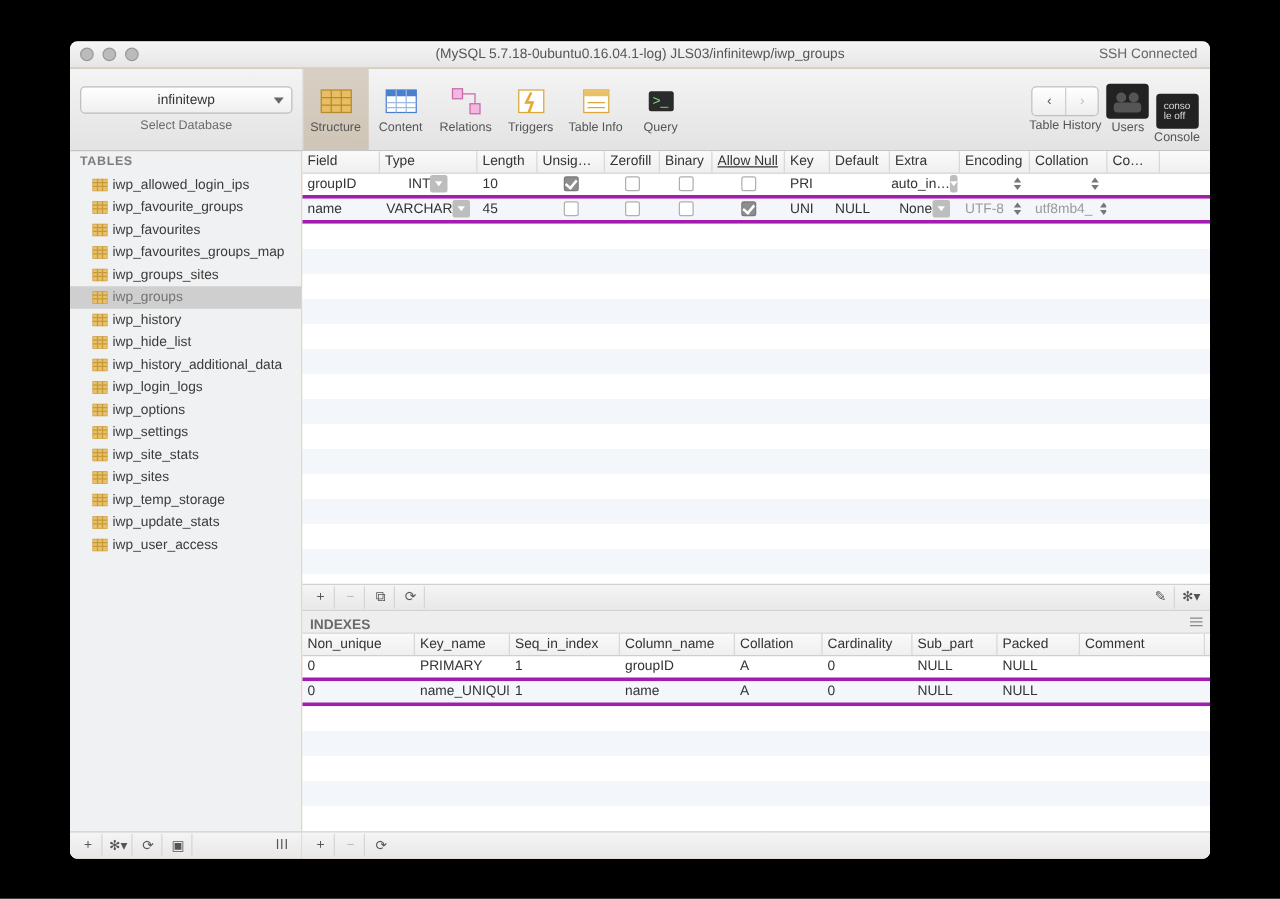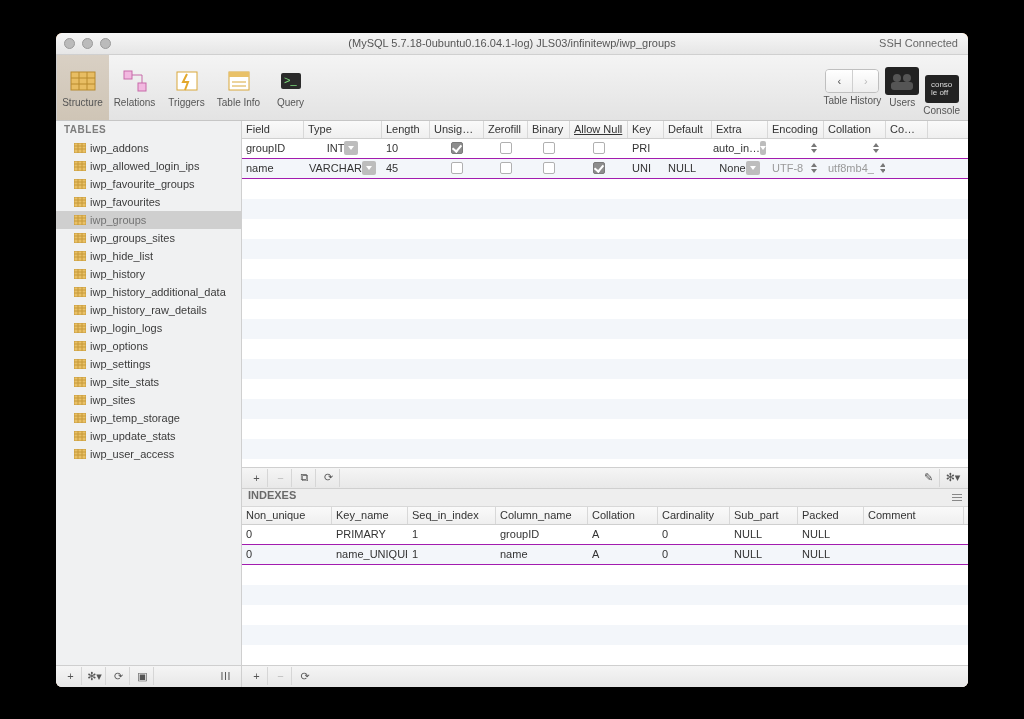--- a/index.html
+++ b/index.html
@@ -40,33 +40,33 @@
   .titem.sel{background:#cfcfcf;color:#737373;}
   .tic{width:12px;height:10px;display:inline-block;}
   .tic svg{display:block;}
   .sb-foot{height:22px;border-top:1px solid #cfcfcf;background:linear-gradient(#f5f5f5,#e7e7e7);display:flex;align-items:center;gap:2px;padding:0 4px;}
   .fbtn{width:22px;height:18px;display:flex;align-items:center;justify-content:center;color:#555;border-right:1px solid #d6d6d6;}
   .fbtn:last-child{border-right:none;}
   .main{flex:1;display:flex;flex-direction:column;min-width:0;background:#fff;}
   .grid-hdr{display:flex;height:18px;background:linear-gradient(#fafafa,#efefef);border-bottom:1px solid #cfcfcf;}
   .gh{border-right:1px solid #d8d8d8;padding:2px 4px;color:#333;overflow:hidden;white-space:nowrap;text-overflow:ellipsis;}
   .grid-rows{}
-  .grow{display:flex;height:20px;align-items:center;border-bottom:1px solid #a21caf;}
+  .grow{display:flex;height:20px;align-items:center;border-bottom:3px solid #a21caf;}
   .grow:nth-child(even){background:#f3f6fa;}
   .gc{border-right:1px solid transparent;padding:2px 4px;color:#333;display:flex;align-items:center;gap:3px;overflow:hidden;white-space:nowrap;}
   .sel-ctl{display:flex;align-items:center;width:100%;justify-content:center;}
   .dd{width:14px;height:14px;background:#bdbdbd;border-radius:2px;display:flex;align-items:center;justify-content:center;}
   .dd::after{content:"";border-left:3px solid transparent;border-right:3px solid transparent;border-top:4px solid #fff;}
   .chk{width:12px;height:12px;border:1px solid #b0b0b0;border-radius:2px;margin:auto;background:#fff;}
   .chk.on{background:#8d8d8d;border-color:#7a7a7a;position:relative;}
   .chk.on::after{content:"";position:absolute;left:2px;top:0px;width:4px;height:7px;border-right:2px solid #fff;border-bottom:2px solid #fff;transform:rotate(40deg);}
   .stripes{flex:1;background:repeating-linear-gradient(#fff 0,#fff 20px,#f3f6fa 20px,#f3f6fa 40px);}
   .midbar{height:22px;border-top:1px solid #cfcfcf;border-bottom:1px solid #cfcfcf;background:linear-gradient(#f5f5f5,#e8e8e8);display:flex;align-items:center;padding:0 4px;gap:2px;}
   .midbar .sp{flex:1;}
-  .idx-head{height:18px;background:#eee;color:#6a6a6a;font-weight:600;display:flex;align-items:flex-start;padding:0 6px;border-bottom:1px solid #d8d8d8;position:relative;}
+  .idx-head{height:18px;background:#eee;color:#6a6a6a;font-weight:600;display:flex;align-items:flex-end;padding:0 6px;border-bottom:1px solid #d8d8d8;position:relative;}
   .idx-head .lines{position:absolute;right:6px;top:5px;width:10px;display:flex;flex-direction:column;gap:2px;}
   .idx-head .lines span{height:1px;background:#888;display:block;}
   .idx-grid .ghrow{display:flex;height:18px;background:linear-gradient(#fafafa,#efefef);border-bottom:1px solid #cfcfcf;}
   .idx-rows .grow:nth-child(even){background:#f3f6fa;}
   .botbar{height:22px;border-top:1px solid #cfcfcf;background:linear-gradient(#f5f5f5,#e7e7e7);display:flex;align-items:center;padding:0 4px;gap:2px;}
   .dim{color:#9a9a9a;}
   .stepper{display:flex;flex-direction:column;margin-left:2px;}
   .stepper span{width:9px;height:6px;display:block;position:relative;}
   .stepper span::before{content:"";position:absolute;left:1px;border-left:3px solid transparent;border-right:3px solid transparent;}
   .stepper .up::before{top:1px;border-bottom:4px solid #777;}
@@ -81,36 +81,55 @@
     <div class="tls">
       <div class="dot"></div>
       <div class="dot"></div>
       <div class="dot"></div>
     </div>
     <div class="title-center">(MySQL 5.7.18-0ubuntu0.16.04.1-log) JLS03/infinitewp/iwp_groups</div>
     <div class="ssh">SSH Connected</div>
   </div>
 
   <div class="toolbar">
+    <div class="tb-left">
+      <div class="db-sel">
+          <span>infinitewp</span>
+        </div>
+      <div class="db-lbl">Select Database</div>
+    </div>
     <div class="tb-btns">
       <div class="tbtn active">
         <div class="ico">
             <svg width="26" height="24">
               <rect x="1" y="3" width="24" height="18" fill="#e8bd63" stroke="#b88a2e"></rect>
               <line x1="1" y1="9" x2="25" y2="9" stroke="#b88a2e"></line>
               <line x1="1" y1="15" x2="25" y2="15" stroke="#b88a2e"></line>
               <line x1="9" y1="3" x2="9" y2="21" stroke="#b88a2e"></line>
               <line x1="17" y1="3" x2="17" y2="21" stroke="#b88a2e"></line>
             </svg>
           </div>
         <div class="lbl">Structure</div>
       </div>
       <div class="tbtn">
         <div class="ico">
             <svg width="26" height="24">
+              <rect x="1" y="3" width="24" height="18" fill="#fff" stroke="#4a7fd0"></rect>
+              <rect x="1" y="3" width="24" height="5" fill="#4a7fd0"></rect>
+              <line x1="1" y1="13" x2="25" y2="13" stroke="#9cb9e2"></line>
+              <line x1="1" y1="17" x2="25" y2="17" stroke="#9cb9e2"></line>
+              <line x1="9" y1="3" x2="9" y2="21" stroke="#9cb9e2"></line>
+              <line x1="17" y1="3" x2="17" y2="21" stroke="#9cb9e2"></line>
+            </svg>
+          </div>
+        <div class="lbl">Content</div>
+      </div>
+      <div class="tbtn">
+        <div class="ico">
+            <svg width="26" height="24">
               <rect x="2" y="2" width="8" height="8" fill="#f2b8e0" stroke="#c76aa9"></rect>
               <rect x="16" y="14" width="8" height="8" fill="#f2b8e0" stroke="#c76aa9"></rect>
               <path d="M10 6 L20 6 L20 14" fill="none" stroke="#c76aa9"></path>
             </svg>
           </div>
         <div class="lbl">Relations</div>
       </div>
       <div class="tbtn">
         <div class="ico">
             <svg width="26" height="24">
@@ -173,32 +192,20 @@
           <div class="titem">
             <span class="tic">
               <svg width="12" height="10">
                 <rect x="0" y="0" width="12" height="10" fill="#e9c168" stroke="#c79a3a"></rect>
                 <line x1="0" y1="3" x2="12" y2="3" stroke="#c79a3a"></line>
                 <line x1="0" y1="6" x2="12" y2="6" stroke="#c79a3a"></line>
                 <line x1="4" y1="0" x2="4" y2="10" stroke="#c79a3a"></line>
                 <line x1="8" y1="0" x2="8" y2="10" stroke="#c79a3a"></line>
               </svg>
             </span>
-            <span>iwp_addons</span>
-          </div>
-          <div class="titem">
-            <span class="tic">
-              <svg width="12" height="10">
-                <rect x="0" y="0" width="12" height="10" fill="#e9c168" stroke="#c79a3a"></rect>
-                <line x1="0" y1="3" x2="12" y2="3" stroke="#c79a3a"></line>
-                <line x1="0" y1="6" x2="12" y2="6" stroke="#c79a3a"></line>
-                <line x1="4" y1="0" x2="4" y2="10" stroke="#c79a3a"></line>
-                <line x1="8" y1="0" x2="8" y2="10" stroke="#c79a3a"></line>
-              </svg>
-            </span>
             <span>iwp_allowed_login_ips</span>
           </div>
           <div class="titem">
             <span class="tic">
               <svg width="12" height="10">
                 <rect x="0" y="0" width="12" height="10" fill="#e9c168" stroke="#c79a3a"></rect>
                 <line x1="0" y1="3" x2="12" y2="3" stroke="#c79a3a"></line>
                 <line x1="0" y1="6" x2="12" y2="6" stroke="#c79a3a"></line>
                 <line x1="4" y1="0" x2="4" y2="10" stroke="#c79a3a"></line>
                 <line x1="8" y1="0" x2="8" y2="10" stroke="#c79a3a"></line>
@@ -211,20 +218,44 @@
               <svg width="12" height="10">
                 <rect x="0" y="0" width="12" height="10" fill="#e9c168" stroke="#c79a3a"></rect>
                 <line x1="0" y1="3" x2="12" y2="3" stroke="#c79a3a"></line>
                 <line x1="0" y1="6" x2="12" y2="6" stroke="#c79a3a"></line>
                 <line x1="4" y1="0" x2="4" y2="10" stroke="#c79a3a"></line>
                 <line x1="8" y1="0" x2="8" y2="10" stroke="#c79a3a"></line>
               </svg>
             </span>
             <span>iwp_favourites</span>
           </div>
+          <div class="titem">
+            <span class="tic">
+              <svg width="12" height="10">
+                <rect x="0" y="0" width="12" height="10" fill="#e9c168" stroke="#c79a3a"></rect>
+                <line x1="0" y1="3" x2="12" y2="3" stroke="#c79a3a"></line>
+                <line x1="0" y1="6" x2="12" y2="6" stroke="#c79a3a"></line>
+                <line x1="4" y1="0" x2="4" y2="10" stroke="#c79a3a"></line>
+                <line x1="8" y1="0" x2="8" y2="10" stroke="#c79a3a"></line>
+              </svg>
+            </span>
+            <span>iwp_favourites_groups_map</span>
+          </div>
+          <div class="titem">
+            <span class="tic">
+              <svg width="12" height="10">
+                <rect x="0" y="0" width="12" height="10" fill="#e9c168" stroke="#c79a3a"></rect>
+                <line x1="0" y1="3" x2="12" y2="3" stroke="#c79a3a"></line>
+                <line x1="0" y1="6" x2="12" y2="6" stroke="#c79a3a"></line>
+                <line x1="4" y1="0" x2="4" y2="10" stroke="#c79a3a"></line>
+                <line x1="8" y1="0" x2="8" y2="10" stroke="#c79a3a"></line>
+              </svg>
+            </span>
+            <span>iwp_groups_sites</span>
+          </div>
           <div class="titem sel">
             <span class="tic">
               <svg width="12" height="10">
                 <rect x="0" y="0" width="12" height="10" fill="#e9c168" stroke="#c79a3a"></rect>
                 <line x1="0" y1="3" x2="12" y2="3" stroke="#c79a3a"></line>
                 <line x1="0" y1="6" x2="12" y2="6" stroke="#c79a3a"></line>
                 <line x1="4" y1="0" x2="4" y2="10" stroke="#c79a3a"></line>
                 <line x1="8" y1="0" x2="8" y2="10" stroke="#c79a3a"></line>
               </svg>
             </span>
@@ -233,21 +264,21 @@
           <div class="titem">
             <span class="tic">
               <svg width="12" height="10">
                 <rect x="0" y="0" width="12" height="10" fill="#e9c168" stroke="#c79a3a"></rect>
                 <line x1="0" y1="3" x2="12" y2="3" stroke="#c79a3a"></line>
                 <line x1="0" y1="6" x2="12" y2="6" stroke="#c79a3a"></line>
                 <line x1="4" y1="0" x2="4" y2="10" stroke="#c79a3a"></line>
                 <line x1="8" y1="0" x2="8" y2="10" stroke="#c79a3a"></line>
               </svg>
             </span>
-            <span>iwp_groups_sites</span>
+            <span>iwp_history</span>
           </div>
           <div class="titem">
             <span class="tic">
               <svg width="12" height="10">
                 <rect x="0" y="0" width="12" height="10" fill="#e9c168" stroke="#c79a3a"></rect>
                 <line x1="0" y1="3" x2="12" y2="3" stroke="#c79a3a"></line>
                 <line x1="0" y1="6" x2="12" y2="6" stroke="#c79a3a"></line>
                 <line x1="4" y1="0" x2="4" y2="10" stroke="#c79a3a"></line>
                 <line x1="8" y1="0" x2="8" y2="10" stroke="#c79a3a"></line>
               </svg>
@@ -257,45 +288,21 @@
           <div class="titem">
             <span class="tic">
               <svg width="12" height="10">
                 <rect x="0" y="0" width="12" height="10" fill="#e9c168" stroke="#c79a3a"></rect>
                 <line x1="0" y1="3" x2="12" y2="3" stroke="#c79a3a"></line>
                 <line x1="0" y1="6" x2="12" y2="6" stroke="#c79a3a"></line>
                 <line x1="4" y1="0" x2="4" y2="10" stroke="#c79a3a"></line>
                 <line x1="8" y1="0" x2="8" y2="10" stroke="#c79a3a"></line>
               </svg>
             </span>
-            <span>iwp_history</span>
-          </div>
-          <div class="titem">
-            <span class="tic">
-              <svg width="12" height="10">
-                <rect x="0" y="0" width="12" height="10" fill="#e9c168" stroke="#c79a3a"></rect>
-                <line x1="0" y1="3" x2="12" y2="3" stroke="#c79a3a"></line>
-                <line x1="0" y1="6" x2="12" y2="6" stroke="#c79a3a"></line>
-                <line x1="4" y1="0" x2="4" y2="10" stroke="#c79a3a"></line>
-                <line x1="8" y1="0" x2="8" y2="10" stroke="#c79a3a"></line>
-              </svg>
-            </span>
             <span>iwp_history_additional_data</span>
-          </div>
-          <div class="titem">
-            <span class="tic">
-              <svg width="12" height="10">
-                <rect x="0" y="0" width="12" height="10" fill="#e9c168" stroke="#c79a3a"></rect>
-                <line x1="0" y1="3" x2="12" y2="3" stroke="#c79a3a"></line>
-                <line x1="0" y1="6" x2="12" y2="6" stroke="#c79a3a"></line>
-                <line x1="4" y1="0" x2="4" y2="10" stroke="#c79a3a"></line>
-                <line x1="8" y1="0" x2="8" y2="10" stroke="#c79a3a"></line>
-              </svg>
-            </span>
-            <span>iwp_history_raw_details</span>
           </div>
           <div class="titem">
             <span class="tic">
               <svg width="12" height="10">
                 <rect x="0" y="0" width="12" height="10" fill="#e9c168" stroke="#c79a3a"></rect>
                 <line x1="0" y1="3" x2="12" y2="3" stroke="#c79a3a"></line>
                 <line x1="0" y1="6" x2="12" y2="6" stroke="#c79a3a"></line>
                 <line x1="4" y1="0" x2="4" y2="10" stroke="#c79a3a"></line>
                 <line x1="8" y1="0" x2="8" y2="10" stroke="#c79a3a"></line>
               </svg>

